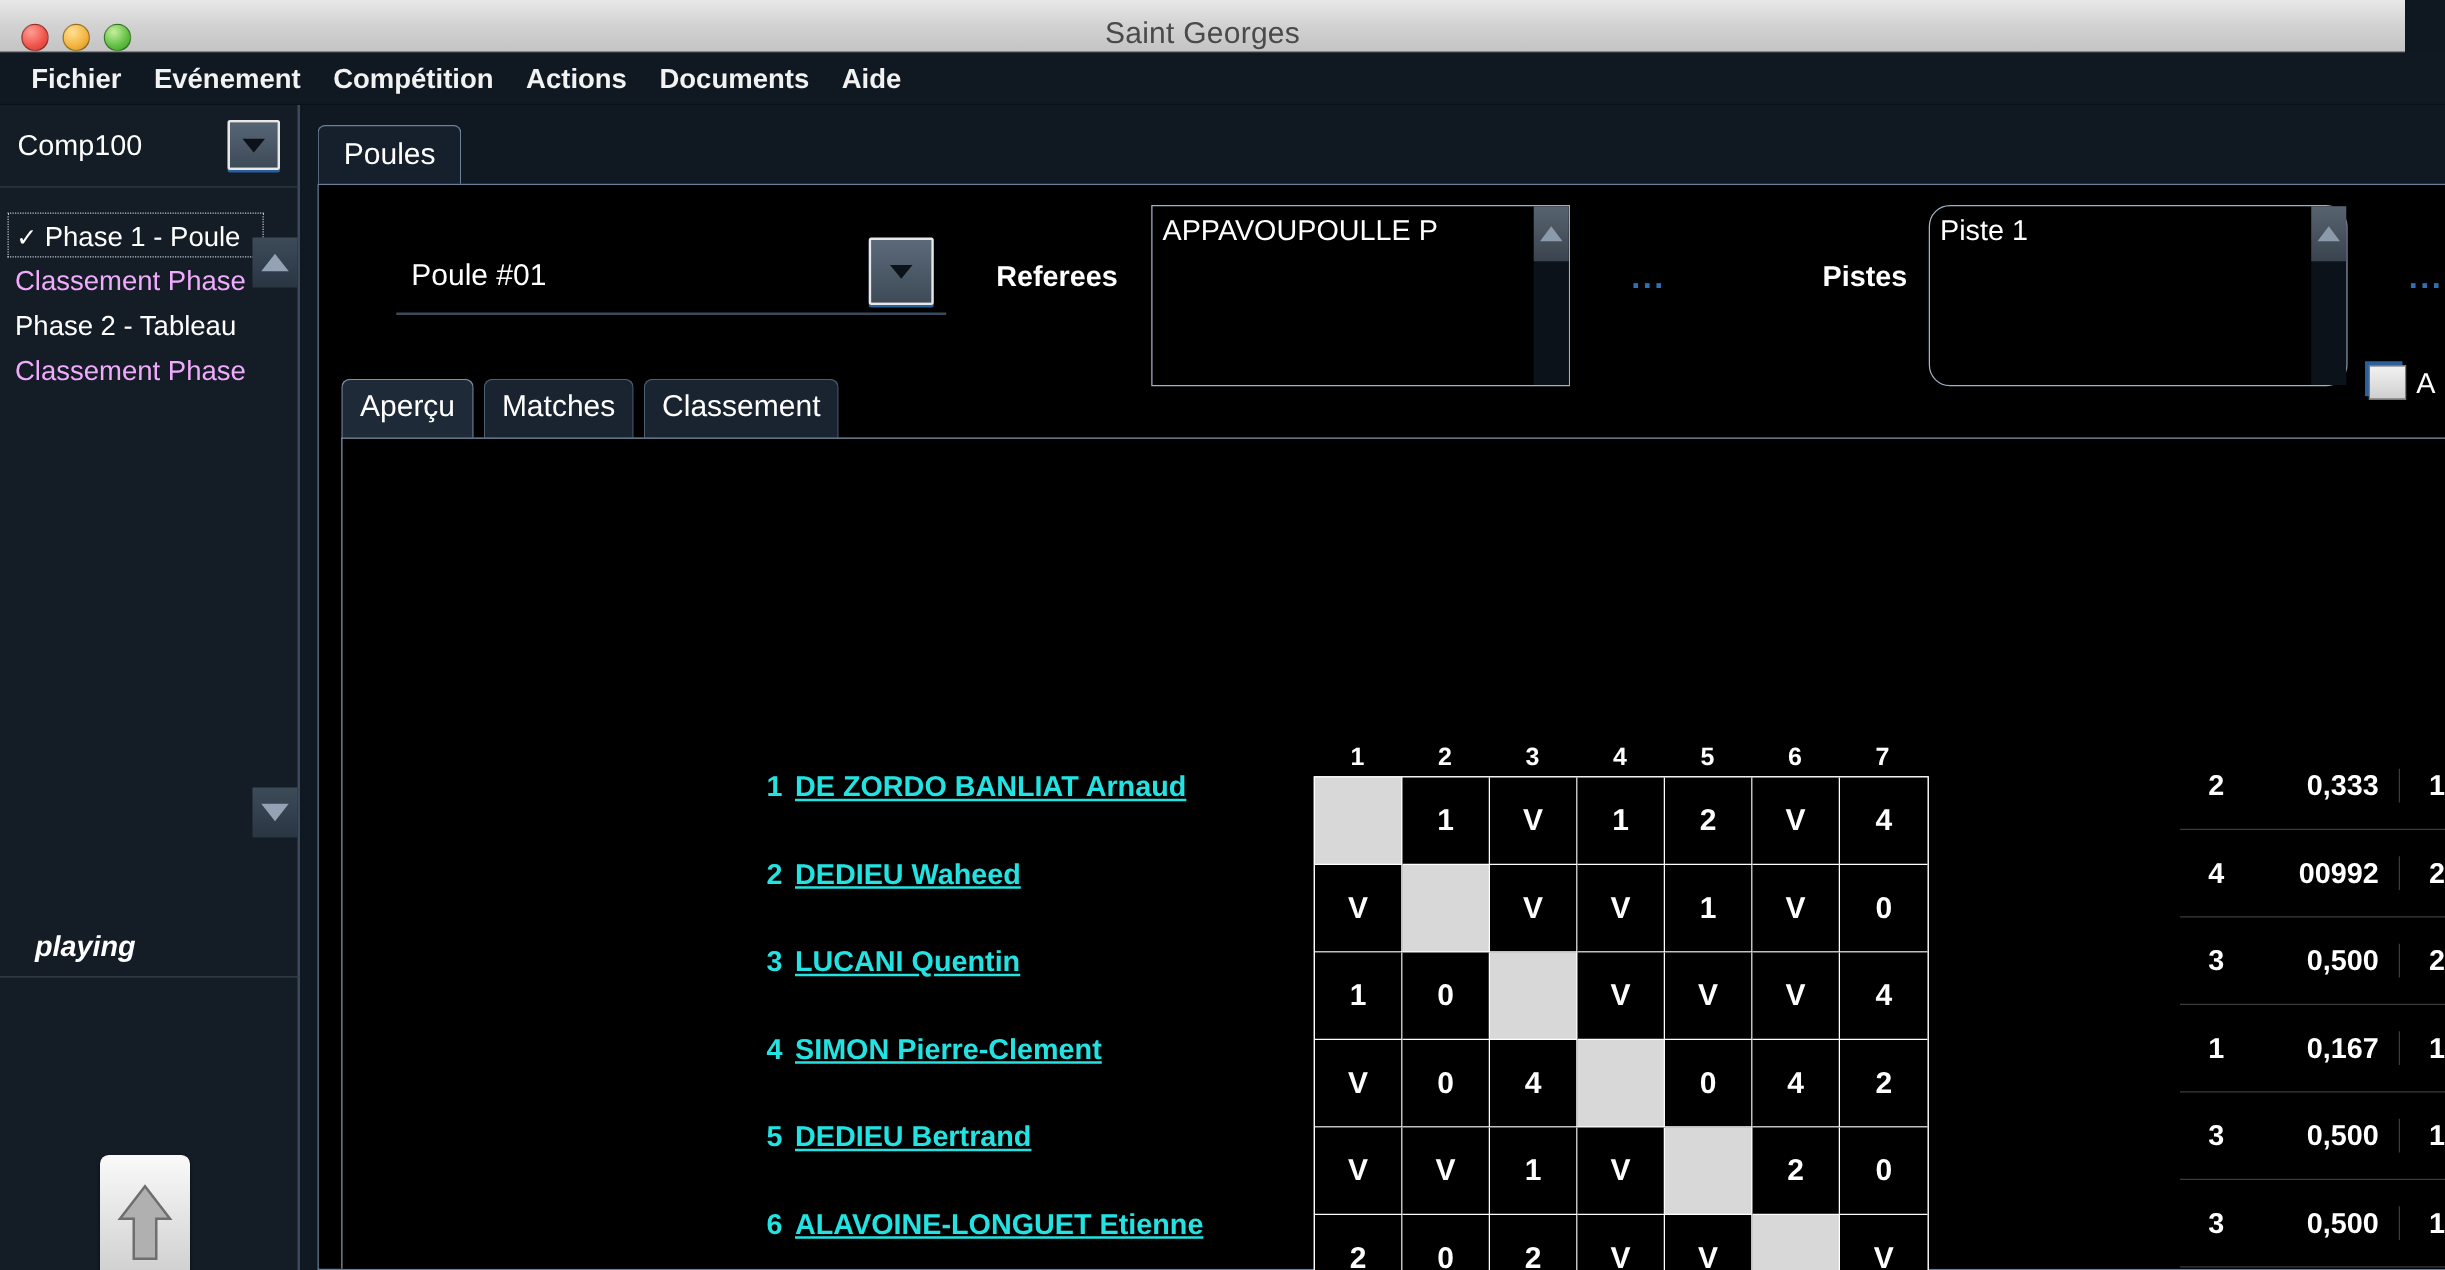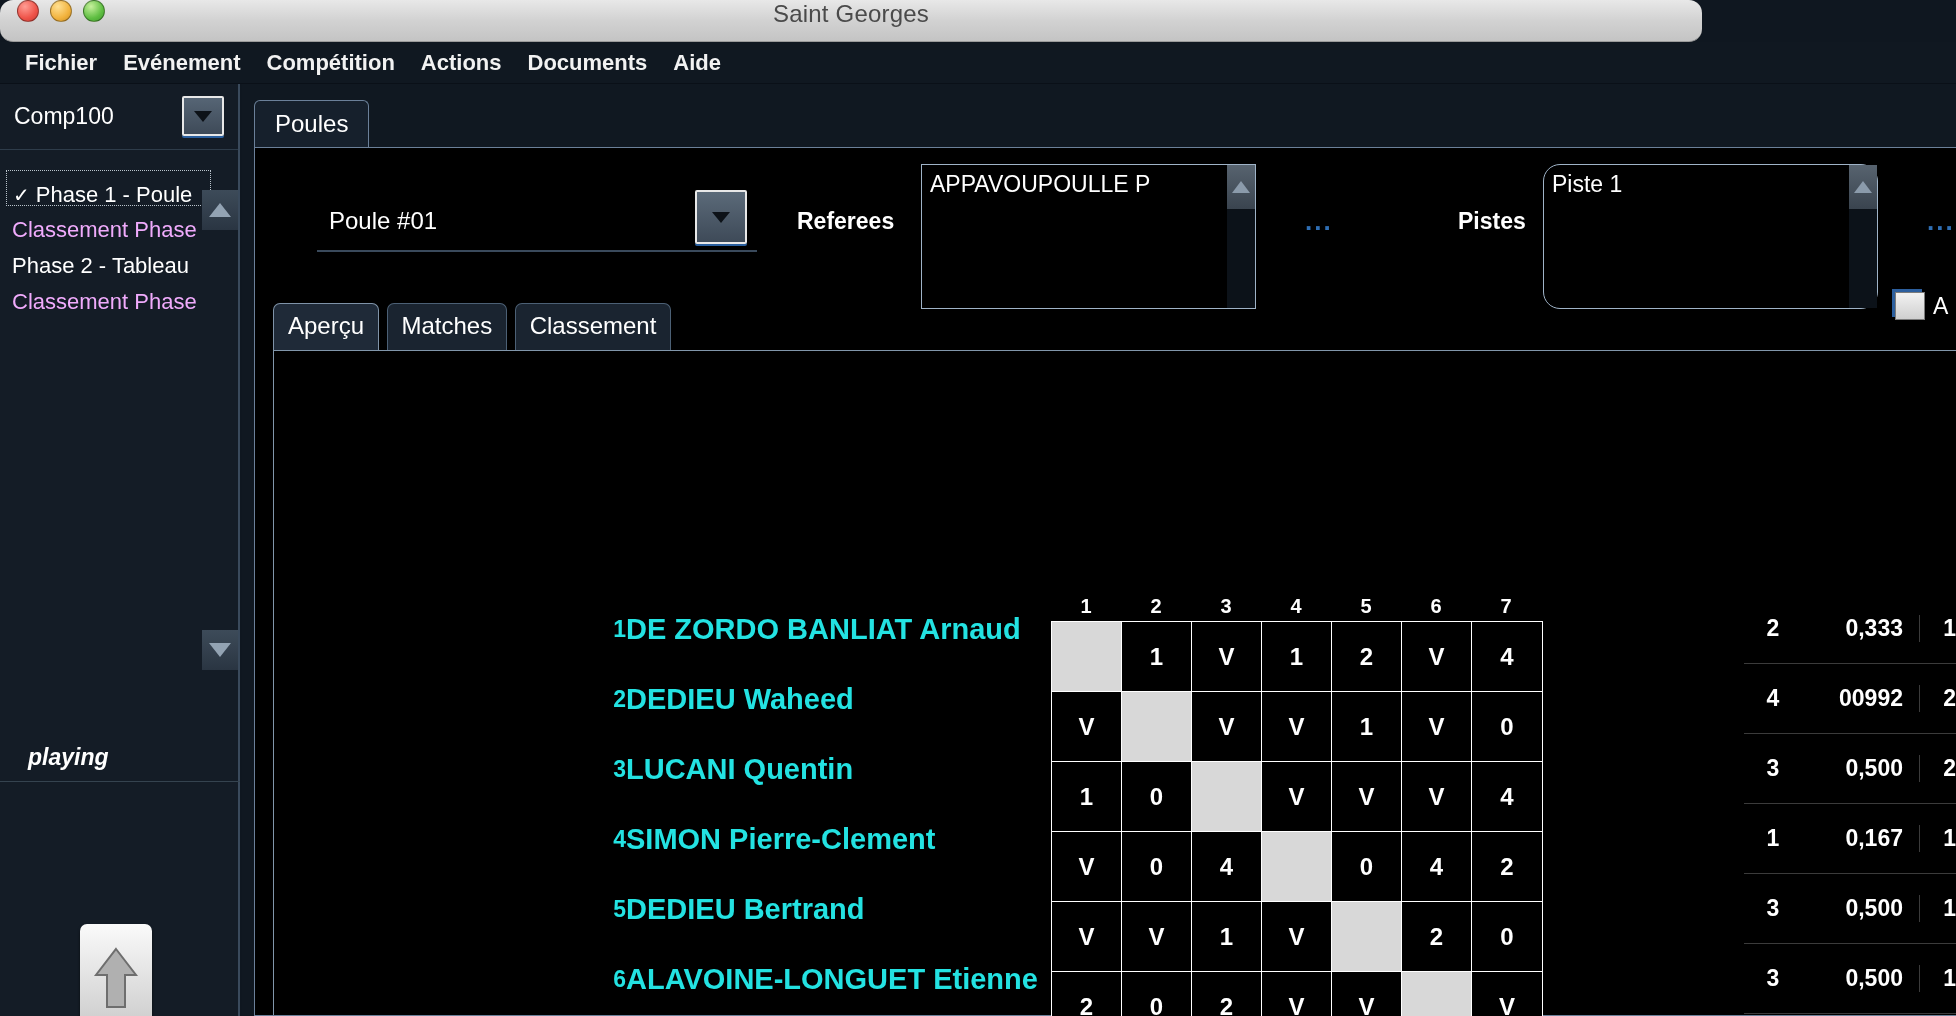--- a/index.html
+++ b/index.html
@@ -6,24 +6,24 @@
   html, body {
     width: 1956px; height: 1016px;
     background: #000;
     font-family: "Liberation Sans", sans-serif;
     overflow: hidden;
   }
   .app { position: relative; width: 1956px; height: 1016px; background: #0f1720; }
 
   
   .titlebar {
-    position: absolute; left: 0; top: 0; width: 1702px; height: 42px;
+    position: absolute; left: 0; top: 0; width: 1924px; height: 42px;
     background: linear-gradient(to bottom, #e8e8e8 0%, #d2d2d2 50%, #c4c4c4 100%);
     border-bottom: 1px solid #9b9b9b;
-    display: flex; align-items: flex-start; border-radius: 13px;
+    display: flex; align-items: flex-end;
   }
   .traffic { display: flex; gap: 11px; margin-left: 17px; }
   .dot { width: 22px; height: 22px; border-radius: 50%; border: 1px solid rgba(0,0,0,.35); }
   .dot.red   { background: radial-gradient(circle at 35% 28%, #ff9d94, #ef5349 60%, #c53c34); }
   .dot.amber { background: radial-gradient(circle at 35% 28%, #ffe093, #f2b33e 60%, #c98c22); }
   .dot.green { background: radial-gradient(circle at 35% 28%, #c2f09a, #62c councils); background: radial-gradient(circle at 35% 28%, #c6f09c, #5fbe42 60%, #3f9b2c); }
   .wintitle {
     position: absolute; left: 0; right: 0; text-align: center;
     font-size: 24px; color: #4a4a4a; letter-spacing: .2px;
   }
@@ -51,21 +51,21 @@
   .combo-btn {
     position: absolute; right: 14px; top: 12px; width: 42px; height: 40px;
     background: linear-gradient(to bottom, #566575, #3e4a58);
     border: 2px solid #e8e8e8; border-radius: 2px;
     display: flex; align-items: center; justify-content: center;
     box-shadow: 0 2px 0 #2a5f9e;
   }
   .caret-down { width: 0; height: 0; border-left: 9px solid transparent; border-right: 9px solid transparent; border-top: 11px solid #0d1218; }
 
   .phase-list { position: relative; margin-top: 20px; padding-left: 6px; }
-  .phase-item { font-size: 22px; height: 36px; line-height: 48px; white-space: nowrap; overflow: hidden; padding-left: 6px;}
+  .phase-item { font-size: 22px; height: 36px; line-height: 37px; white-space: nowrap; overflow: hidden; padding-left: 6px;}
   .phase-item.selected { color: #ffffff; border: 1px dotted #b9c3cc; width: 205px; }
   .phase-item.cyan { color: #f0abfc; }
   .phase-item.white { color: #ffffff; }
   .check { color: #fff; margin-right: 6px; font-size: 20px; }
 
   .sb-scroll { position: absolute; right: 0; top: 106px; width: 36px; height: 480px; }
   .sb-arrow {
     width: 36px; height: 40px; background: linear-gradient(to bottom,#3d4b59,#2a3542);
     display: flex; align-items: center; justify-content: center;
   }
@@ -143,21 +143,21 @@
 
   .content {
     position: absolute; left: 18px; top: 202px; right: -4px; bottom: 0;
     background: #000; border-top: 1px solid #8196aa; border-left: 1px solid #8196aa;
   }
 
   
   .names { position: absolute; left: 330px; top: 243px; }
   .name-row { height: 70px; display: flex; align-items: center; }
   .name-num { color: #23e2e2; font-size: 23px; font-weight: bold; width: 22px; text-align: right; }
-  .name-txt { color: #23e2e2; font-size: 29px; font-weight: bold; margin-left: 0; white-space: nowrap; }
+  .name-txt { color: #23e2e2; font-size: 23px; font-weight: bold; margin-left: 10px; white-space: nowrap; text-decoration: underline; }
 
   
   .matrix { position: absolute; left: 777px; top: 244px; }
   .mx-head { display: flex; height: 26px; }
   .mx-head div { width: 70px; color: #ffffff; font-size: 20px; font-weight: bold; text-align: center; }
   .mx-grid { border: 1px solid #ffffff; display: inline-block; background: #fff; }
   .mx-row { display: flex; }
   .mx-cell {
     width: 70px; height: 70px; background: #000; color: #ffffff;
     font-size: 24px; font-weight: bold;

